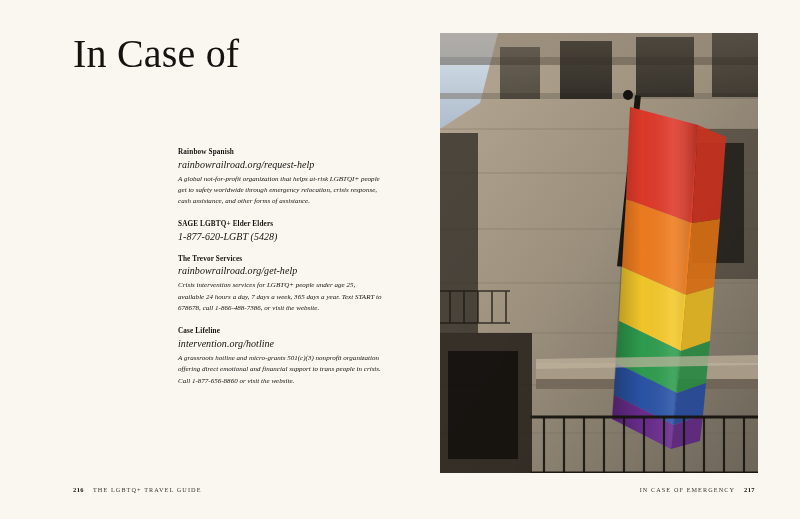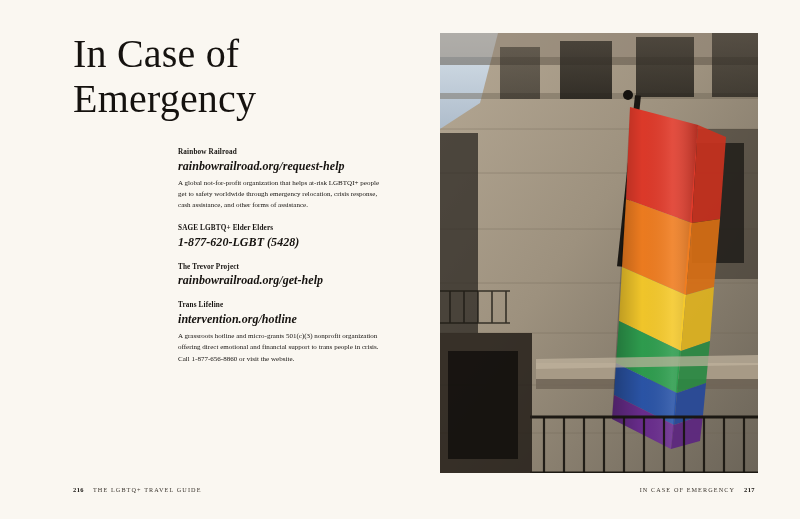--- a/index.html
+++ b/index.html
@@ -55,32 +55,32 @@
   }
   .entry { margin-bottom: 13px; }
   .entry-name {
     font-size: 7.2px;
     font-weight: bold;
     color: #15120f;
     letter-spacing: 0.15px;
     margin-bottom: 2.5px;
   }
   .entry-contact {
-    font-size: 12px;
+    font-size: 10px;
     font-style: italic;
     color: #15120f;
     margin-bottom: 4px;
     letter-spacing: 0.05px;
-    font-weight: bold;
   }
   .entry-desc {
     font-size: 7px;
     line-height: 1.62;
     color: #15120f;
     letter-spacing: 0.02px;
+    font-style: italic;
   }
 
   
   .footer-left {
     position: absolute;
     left: 45px;
     bottom: 26px;
     display: flex;
     align-items: baseline;
     gap: 9px;
@@ -121,43 +121,43 @@
 </style>
 </head>
 <body>
 
 <div class="spread">
 
   <div class="page-left">
 
     <div class="title">
       <span class="l1">In Case of</span>
-      <span class="l2">Emergency</span>
     </div>
 
     <div class="entries">
 
       <div class="entry">
-        <div class="entry-name">Rainbow Railroad</div>
+        <div class="entry-name">Rainbow Spanish</div>
         <div class="entry-contact">rainbowrailroad.org/request-help</div>
         <div class="entry-desc">A global not-for-profit organization that helps at-risk LGBTQI+ people get to safety worldwide through emergency relocation, crisis response, cash assistance, and other forms of assistance.</div>
       </div>
 
       <div class="entry">
         <div class="entry-name">SAGE LGBTQ+ Elder Elders</div>
         <div class="entry-contact">1-877-620-LGBT (5428)</div>
       </div>
 
       <div class="entry">
-        <div class="entry-name">The Trevor Project</div>
+        <div class="entry-name">The Trevor Services</div>
         <div class="entry-contact">rainbowrailroad.org/get-help</div>
+        <div class="entry-desc">Crisis intervention services for LGBTQ+ people under age 25, available 24 hours a day, 7 days a week, 365 days a year. Text START to 678678, call 1-866-488-7386, or visit the website.</div>
       </div>
 
       <div class="entry">
-        <div class="entry-name">Trans Lifeline</div>
+        <div class="entry-name">Case Lifeline</div>
         <div class="entry-contact">intervention.org/hotline</div>
         <div class="entry-desc">A grassroots hotline and micro-grants 501(c)(3) nonprofit organization offering direct emotional and financial support to trans people in crisis. Call 1-877-656-8860 or visit the website.</div>
       </div>
 
     </div>
 
     <div class="footer-left">
       <span class="folio">216</span>
       <span class="running-head">The LGBTQ+ Travel Guide</span>
     </div>

